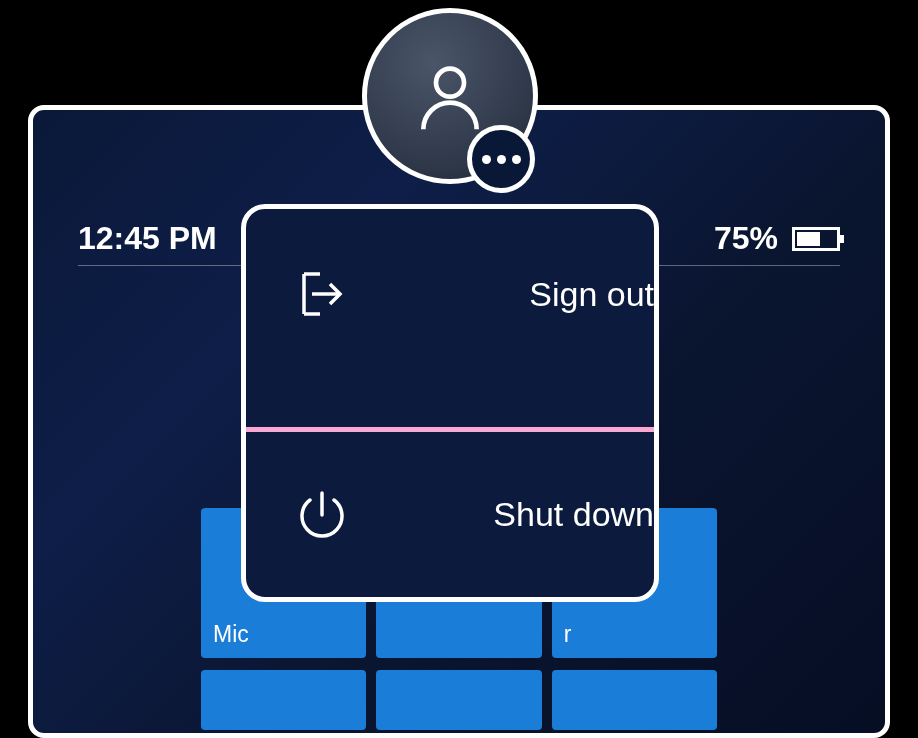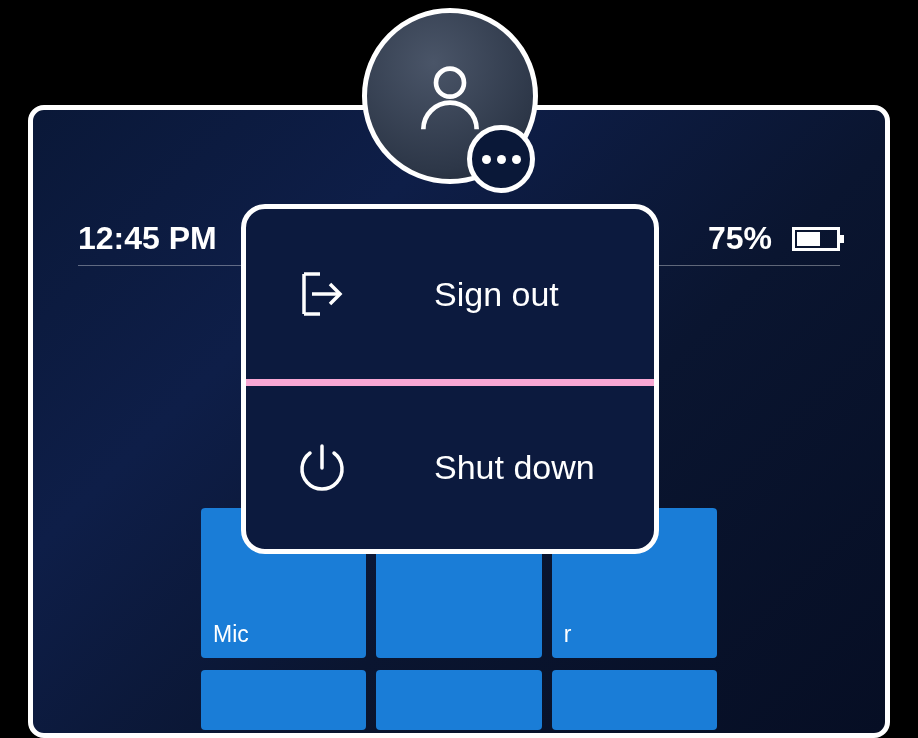--- a/index.html
+++ b/index.html
@@ -73,21 +73,21 @@
       display: flex;
       justify-content: space-between;
       align-items: center;
       color: #fff;
       font-size: 32px;
       font-weight: 600;
     }
     .battery-group {
       display: flex;
       align-items: center;
-      gap: 20px;
+      gap: 14px;
     }
     .battery-icon {
       width: 48px;
       height: 24px;
       border: 3px solid #fff;
       position: relative;
       display: flex;
       align-items: center;
       padding: 2px;
     }
@@ -157,23 +157,25 @@
       z-index: 20;
     }
     .menu-item {
       height: 170px;
       display: flex;
       align-items: center;
       padding-left: 48px;
       gap: 84px;
       color: #fff;
       cursor: pointer;
+      justify-content: space-between;
     }
     .menu-item + .menu-item {
-      border-top: 7px solid #f9a8d4;
+      border-top: 5px solid #f9a8d4;
+      margin-top: 48px;
     }
     .menu-icon {
       width: 56px;
       height: 56px;
       display: flex;
       align-items: center;
       justify-content: center;
     }
     .menu-label {
       font-size: 34px;

